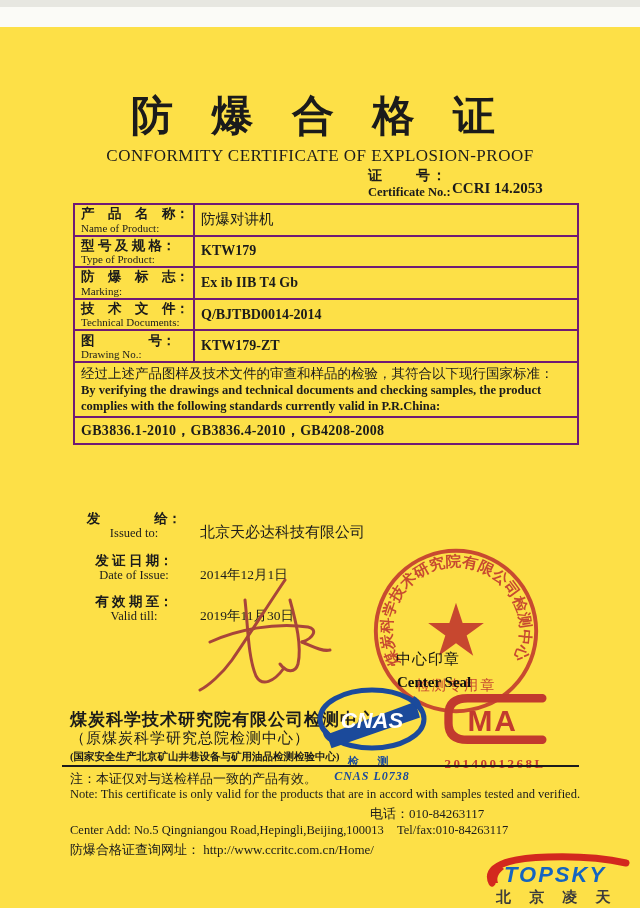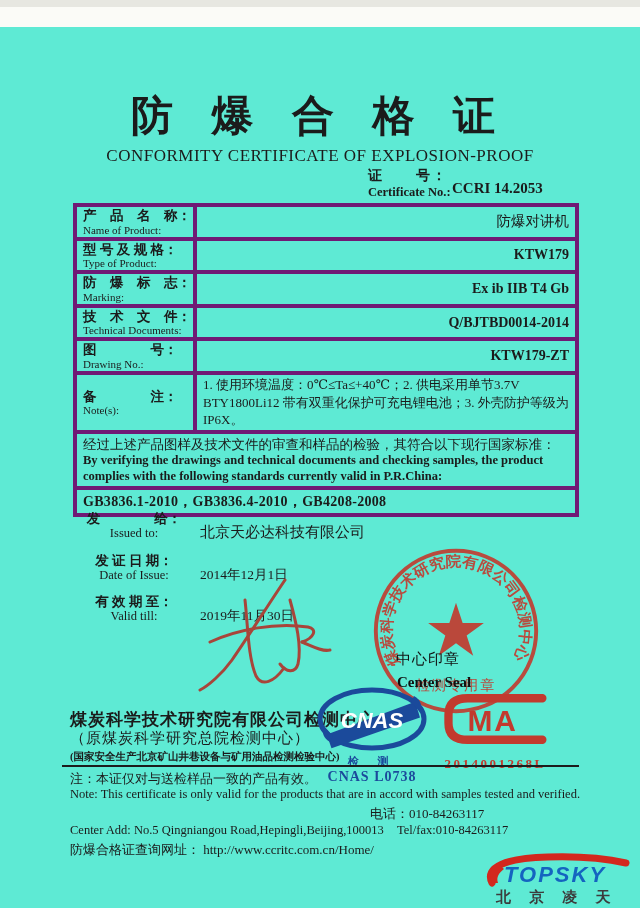--- a/index.html
+++ b/index.html
@@ -1,34 +1,34 @@
 <!DOCTYPE html>
 <html><head>
 <meta charset="utf-8">
 <style>
   * { margin:0; padding:0; box-sizing:border-box; }
   html,body { width:640px; }
   body { font-family:"Liberation Serif","DejaVu Serif",serif; color:#1b1b1b; }
-  .page { position:relative; width:640px; height:908px; background:#5eead4; overflow:hidden; }
+  .page { position:relative; width:640px; height:908px; background:#fde047; overflow:hidden; }
   .topstrip { position:absolute; left:0; top:0; width:640px; height:27px; background:#fbfbf7; border-top:7px solid #e7e7e1; }
   .abs { position:absolute; }
 
   .title { left:0; top:88px; width:640px; text-align:center; font-size:42px; font-weight:bold; letter-spacing:14px; }
   .subtitle { left:0; top:146px; width:640px; text-align:center; font-size:17px; font-weight:normal; letter-spacing:.5px; }
   .certno-block { left:368px; top:167px; }
   .certno-cn { font-size:14px; font-weight:bold; letter-spacing:2px; }
   .certno-en { font-size:12.5px; font-weight:bold; }
   .certno-val { left:452px; top:180px; font-size:15px; font-weight:bold; }
 
   table.ctable { position:absolute; left:73px; top:203px; width:506px; border-collapse:collapse; table-layout:fixed; }
-  .ctable td { border:4px solid #701a75; vertical-align:middle; padding:1px 6px; }
+  .ctable td { border:2px solid #701a75; vertical-align:middle; padding:1px 6px; }
   .ctable col.lab { width:120px; }
   .lab-cn { font-size:13.5px; font-weight:bold; line-height:1.15; white-space:nowrap; }
   .lab-en { font-size:11px; font-weight:normal; line-height:1.1; }
-  .val { font-size:14px; font-weight:bold; padding-left:10px;text-align:right; }
+  .val { font-size:14px; font-weight:bold; padding-left:10px; }
   .val-cn { font-weight:normal; font-size:14.5px; }
   .note-val { font-size:13px; font-weight:normal; line-height:1.35; padding:2px 8px; }
   .stmt-cn { font-size:13.5px; line-height:1.3; }
   .stmt-en { font-size:12.5px; font-weight:bold; line-height:1.25; }
   .standards { font-size:14px; font-weight:bold; letter-spacing:.3px; }
 
   .issue-label { left:73px; width:122px;text-align:center; }
   .issue-val { left:200px; font-size:13.5px; }
   .ival-big { font-size:15px; }
 
@@ -41,21 +41,21 @@
   .foot { left:70px; font-size:13px; }
   .foot .tel { position:absolute; left:300px; white-space:nowrap; }
   .foot .telfax { position:absolute; left:327px; white-space:nowrap; }
 
   .seal-svg { left:368px; top:543px; }
   .seal-label-cn { left:396px; top:650px; font-size:15px; letter-spacing:1px; color:#111; }
   .seal-label-en { left:397px; top:674px; font-size:15px; font-weight:bold; color:#111; }
 
   .cnas-block { left:316px; top:686px; width:112px; text-align:center; }
   .cnas-sub { font-size:11px; font-weight:bold; color:#1b4a9b; letter-spacing:8px; margin-top:-2px; }
-  .cnas-code { font-size:14px; font-weight:bold; color:#1b4a9b; letter-spacing:1px; }
+  .cnas-code { font-size:12px; font-weight:bold; color:#1b4a9b; letter-spacing:1px;font-style:italic; }
   .ma-block { left:440px; top:688px; width:110px; text-align:center; }
   .ma-num { font-size:13px; font-weight:bold; color:#c23a2e; letter-spacing:2.5px; margin-top:2px; }
 
   .topsky { left:478px; top:853px; width:152px; }
   .topsky-cn { font-size:15px; font-weight:bold; color:#3c3c3c; letter-spacing:7px; margin-top:-3px; padding-left:18px; font-family:"Liberation Sans","DejaVu Sans",sans-serif; }
 </style>
 </head>
 <body>
 
 <div class="page">
@@ -102,27 +102,20 @@
           <div class="lab-en">Technical  Documents:</div>
           </td>
       <td class="val">Q/BJTBD0014-2014</td>
     </tr>
     <tr style="height:32px">
       <td>
             <div class="lab-cn">图　　　　号：</div>
           <div class="lab-en">Drawing No.:</div>
           </td>
       <td class="val">KTW179-ZT</td>
-    </tr>
-    <tr style="height:52px">
-      <td>
-            <div class="lab-cn">备　　　　注：</div>
-          <div class="lab-en">Note(s):</div>
-          </td>
-      <td class="note-val">1. 使用环境温度：0℃≤Ta≤+40℃；2. 供电采用单节3.7V BTY1800Li12 带有双重化保护可充电锂电池；3. 外壳防护等级为IP6X。</td>
     </tr>
     <tr style="height:50px">
       <td colspan="2" style="padding:2px 6px">
         <div class="stmt-cn">经过上述产品图样及技术文件的审查和样品的检验，其符合以下现行国家标准：</div>
         <div class="stmt-en">By verifying the drawings and technical documents and checking samples, the product complies with the following standards currently valid in P.R.China:</div>
       </td>
     </tr>
     <tr style="height:27px">
       <td colspan="2" class="standards">GB3836.1-2010，GB3836.4-2010，GB4208-2008</td>
     </tr>

